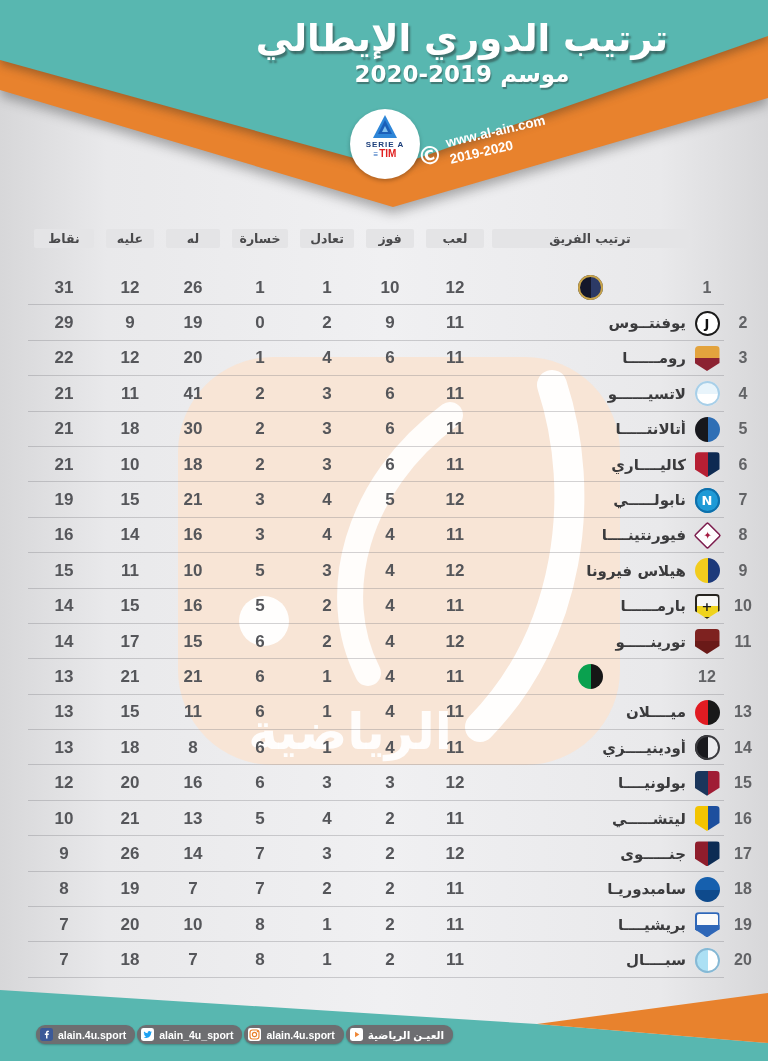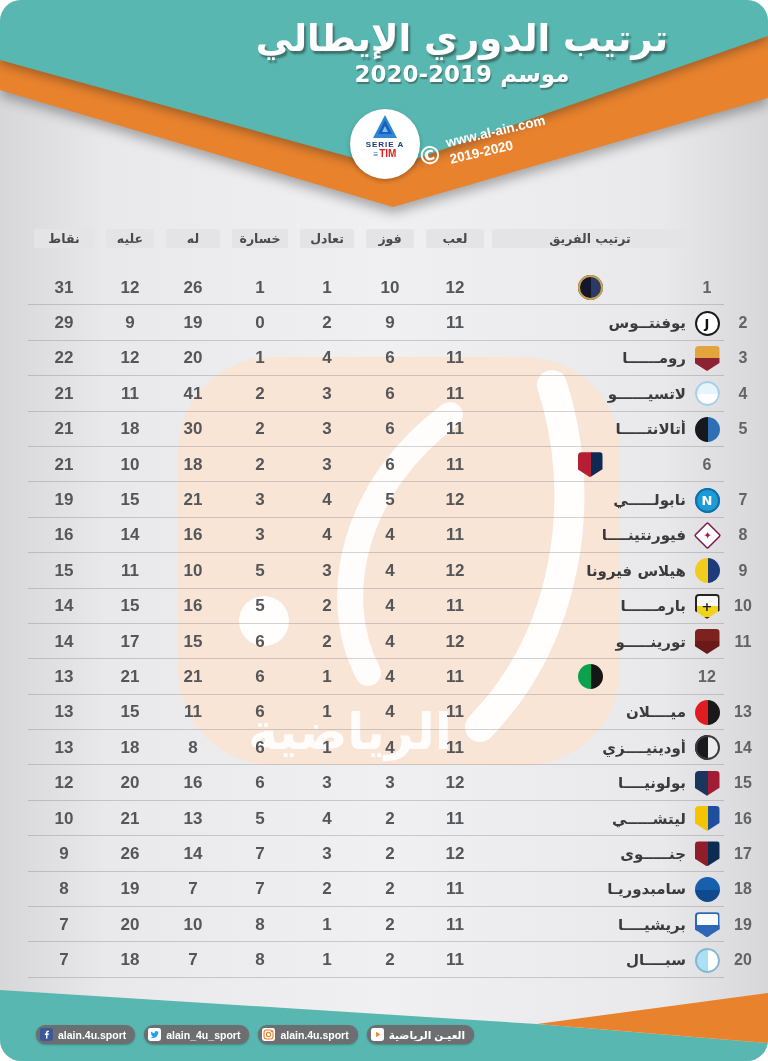--- a/index.html
+++ b/index.html
@@ -1,18 +1,18 @@
 <!DOCTYPE html>
 <html lang="ar"><head>
 <meta charset="utf-8">
 <style>
   html,body{margin:0;padding:0;}
   .page{position:relative;width:768px;height:1061px;overflow:hidden;
         font-family:"DejaVu Sans","Liberation Sans",sans-serif;
-        background:linear-gradient(90deg,#d7d7d9 0%,#e9e9eb 14%,#f0f0f2 50%,#e9e9eb 86%,#d7d7d9 100%);border-radius:21px;}
+        background:linear-gradient(90deg,#d7d7d9 0%,#e9e9eb 14%,#f0f0f2 50%,#e9e9eb 86%,#d7d7d9 100%);}
   svg{display:block;}
 
   
   .header-art{position:absolute;left:0;top:0;width:768px;height:300px;}
   
   .head-text{position:absolute;left:162px;top:18px;width:600px;text-align:center;color:#fff;}
   .main-title{font-size:37px;font-weight:bold;line-height:1.15;
               text-shadow:2px 3px 2px rgba(30,30,30,.45);}
   .subtitle{margin-top:0;font-size:23px;font-weight:bold;direction:rtl;
             text-shadow:1px 2px 1px rgba(30,30,30,.4);}
@@ -62,21 +62,21 @@
   .logo{position:relative;width:25px;height:25px;display:inline-block;}
   .logo.circle{border-radius:50%;}
   .logo.shield{border-radius:4px 4px 2px 2px;clip-path:polygon(0 0,100% 0,100% 68%,50% 100%,0 68%);}
   .logo.diamond{transform:rotate(45deg) scale(.8);border-radius:3px;}
   .logo .mark{position:absolute;inset:0;display:flex;align-items:center;justify-content:center;
               font-size:13px;font-weight:bold;line-height:1;}
   .logo.diamond .mark{transform:rotate(-45deg);}
 
   
   .footer-art{position:absolute;left:0;top:971px;width:768px;height:90px;z-index:3;}
-  .socials{position:absolute;left:36px;top:1025px;display:flex;gap:9px;z-index:6;}
+  .socials{position:absolute;left:36px;top:1025px;display:flex;gap:2px;z-index:6;}
   .badge{display:flex;align-items:center;gap:5px;background:#6d6e71;border-radius:9px;height:19px;
          padding:0 9px 0 4px;box-shadow:0 1px 2px rgba(0,0,0,.25);}
   .badge .handle{color:#fff;font-size:10.5px;font-weight:bold;
                  font-family:"Liberation Sans","DejaVu Sans",sans-serif;white-space:nowrap;}
   .badge .ic{width:13px;height:13px;display:inline-block;}
   .brand{position:absolute;left:348px;top:1013px;width:60px;height:46px;z-index:6;margin-top:42px;}
   .brand-sq{position:absolute;left:0;top:7px;width:27px;height:27px;background:#ee8533;border-radius:6px;
             box-shadow:0 1px 2px rgba(0,0,0,.2);}
   .brand-word{position:absolute;left:6px;top:3px;color:#fff;font-size:21px;font-weight:bold;direction:rtl;}
   .brand-cap{position:absolute;left:8px;top:33px;color:#fff;font-size:7px;font-weight:bold;direction:rtl;}
@@ -213,20 +213,21 @@
           <div class="cell rank">5</div>
         </div>
         <div class="row">
           <div class="cell num">21</div>
           <div class="cell num">10</div>
           <div class="cell num">18</div>
           <div class="cell num">2</div>
           <div class="cell num">3</div>
           <div class="cell num">6</div>
           <div class="cell num">11</div>
+          <div class="cell team" dir="rtl">كاليــــاري</div>
           <div class="logoc">
             <span class="logo shield" style="background: linear-gradient(90deg, rgb(182, 31, 51) 50%, rgb(14, 42, 82) 50%);"></span>
           </div>
           <div class="cell rank">6</div>
         </div>
         <div class="row">
           <div class="cell num">19</div>
           <div class="cell num">15</div>
           <div class="cell num">21</div>
           <div class="cell num">3</div>

